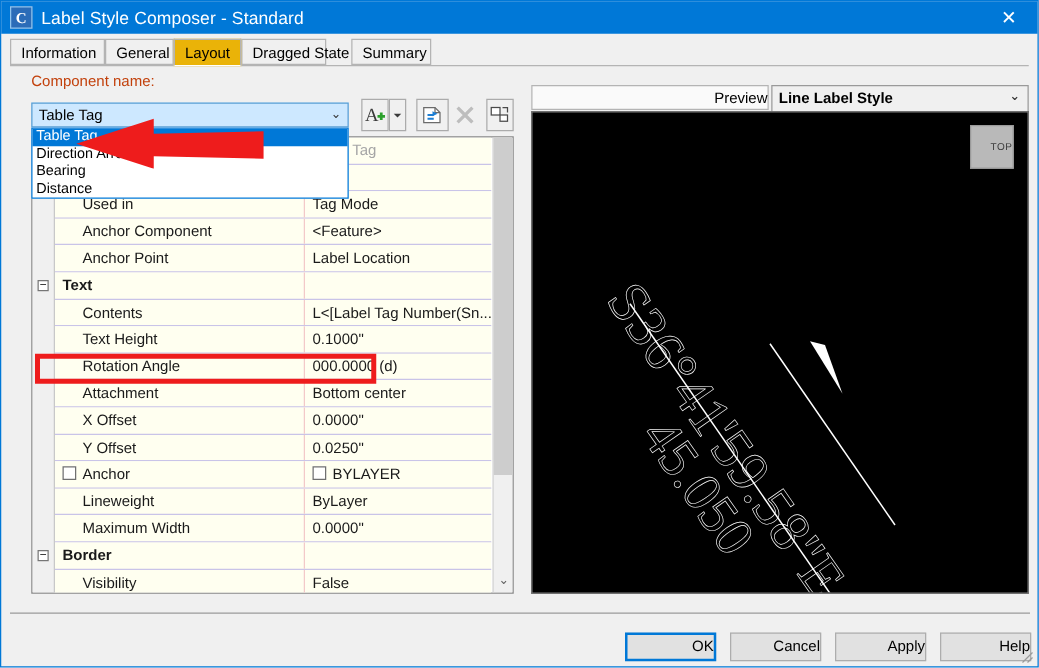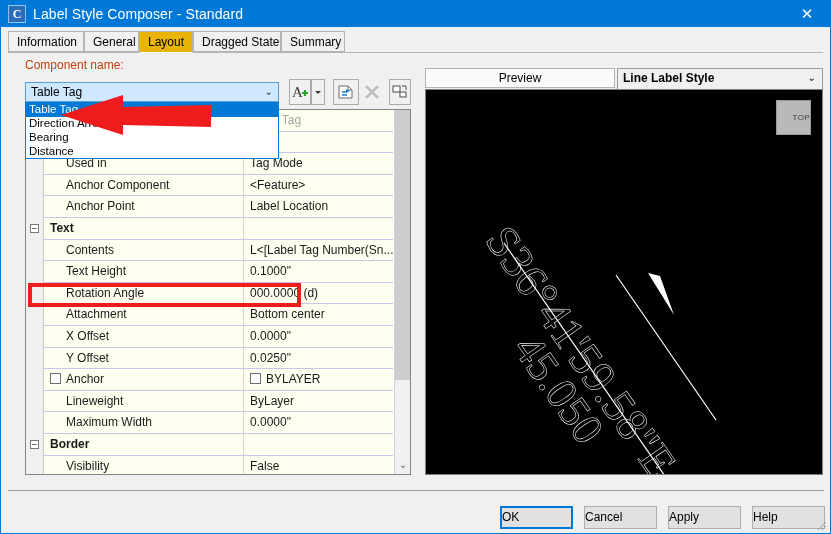--- a/index.html
+++ b/index.html
@@ -69,57 +69,57 @@
   .vsb .dn{position:absolute;left:0;bottom:0;width:16px;height:17px;line-height:15px;
            text-align:center;font-size:10px;color:#606060;}
 
   
   .redbox{position:absolute;left:27px;top:282px;width:273px;height:24px;
           border:4px solid #ee1c1c;box-sizing:border-box;z-index:30;pointer-events:none;}
   .arrow{position:absolute;left:60px;top:90px;width:150px;height:44px;z-index:60;}
 
   
   .prevhdr{position:absolute;left:424px;top:67px;width:190px;height:20px;background:#fafafa;
-           border:1px solid #b4b4b4;box-sizing:border-box;text-align:center;line-height:18px;font-size:12px;}
+           border:1px solid #b4b4b4;box-sizing:border-box;text-align:right;line-height:18px;font-size:12px;}
   .prevcombo{position:absolute;left:616px;top:67px;width:206px;height:36px;background:#f0f0f0;
              border:1px solid #9a9a9a;box-sizing:border-box;font-weight:bold;}
   .prevcombo .val{position:absolute;left:5px;top:2px;font-size:12px;}
   .prevcombo .chev{position:absolute;right:6px;top:3px;font-size:10px;color:#333;}
 
   .canvas{position:absolute;left:424px;top:88px;width:398px;height:386px;background:#000;
           border:1px solid #808080;box-sizing:border-box;overflow:hidden;}
   .viewcube{position:absolute;right:11px;top:10px;width:35px;height:35px;background:#b9b9b9;
             border:1px solid #9a9a9a;box-sizing:border-box;color:#3c3c3c;font-size:8px;
             line-height:33px;text-align:right;letter-spacing:.4px;}
 
   
   .sep{position:absolute;left:7px;top:489px;width:816px;height:1px;background:#9a9a9a;}
   .btn{position:absolute;top:505px;height:23px;width:73px;background:#e1e1e1;
        border:1px solid #adadad;box-sizing:border-box;font-size:12px;line-height:21px;
-       text-align:left;color:#000;}
+       text-align:right;color:#000;}
   .btn.def{background:#e1e1e1;border:2px solid #0078d7;line-height:19px;}
   .grip{position:absolute;right:3px;bottom:2px;width:12px;height:12px;}
 </style>
 </head>
 <body>
 
 <div id="app">
 
   <div class="titlebar">
     <div class="tb-icon">C</div>
     <div class="tb-title">Label Style Composer - Standard</div>
     <div class="tb-close">✕</div>
   </div>
 
   <div class="tabstrip">
     <div class="tabline"></div>
     <div class="tab" style="left:0;width:76px">Information</div>
     <div class="tab" style="left:76px;width:55px">General</div>
     <div class="tab active" style="left:131px;width:54px">Layout</div>
-    <div class="tab" style="left:185px;width:88px">Dragged State</div>
+    <div class="tab" style="left:185px;width:68px">Dragged State</div>
     <div class="tab" style="left:273px;width:64px">Summary</div>
   </div>
 
   <div class="lbl-comp">Component name:</div>
 
   <div class="combo">
     <span class="val">Table Tag</span>
     <span class="chev">⌄</span>
   </div>
 

